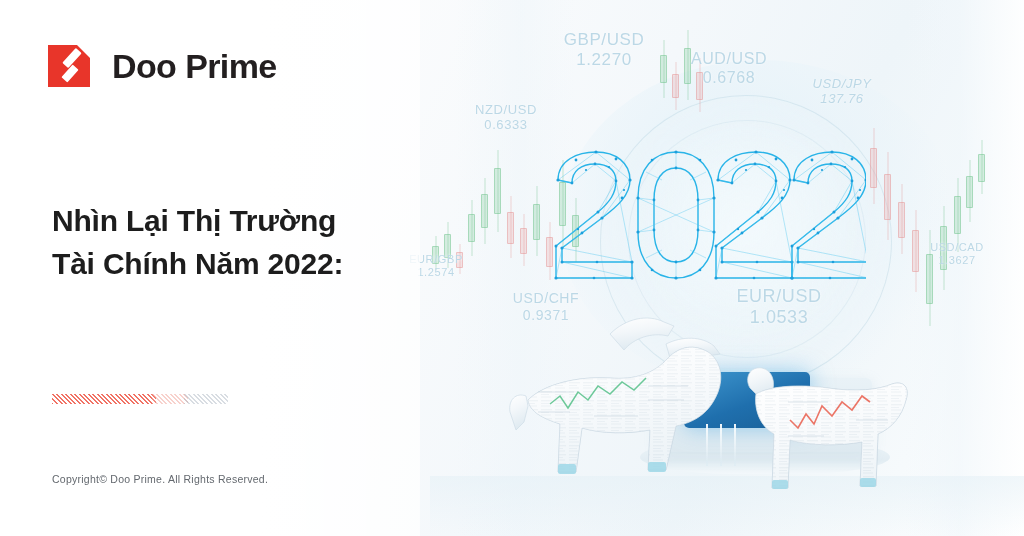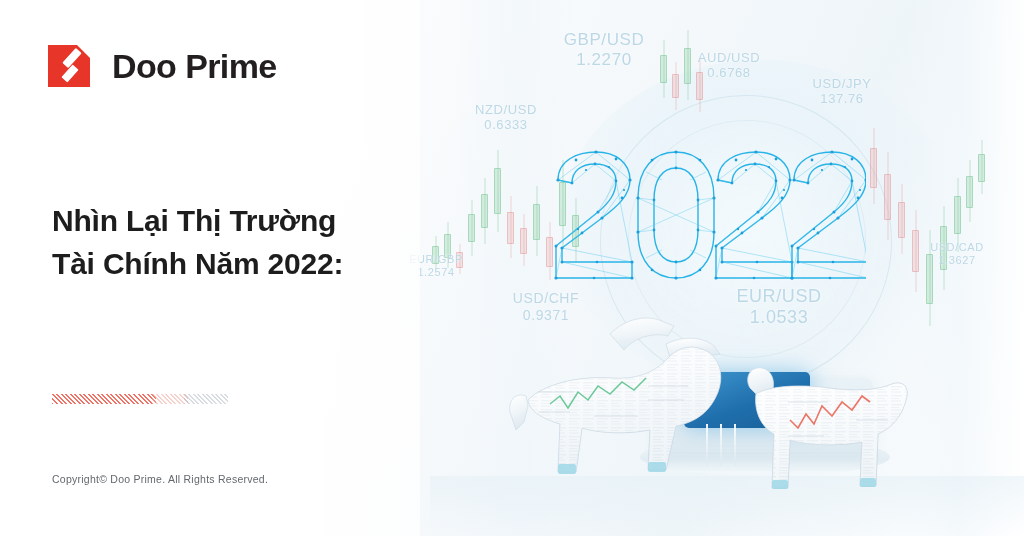--- a/index.html
+++ b/index.html
@@ -516,25 +516,25 @@
       </svg>
     </div>
 
     <div class="floor"></div>
 
     <div id="fx-layer">
         <div class="fx" style="left: 604px; top: 30px; font-size: 17px; transform: translateX(-50%); color: rgb(188, 216, 230);">
           <span class="pair">GBP/USD</span>
           <span class="val">1.2270</span>
         </div>
-        <div class="fx" style="left: 729px; top: 50px; font-size: 13px; transform: translateX(-50%); color: rgb(188, 216, 230);">
+        <div class="fx" style="left: 729px; top: 50px; font-size: 16px; transform: translateX(-50%); color: rgb(188, 216, 230);">
           <span class="pair">AUD/USD</span>
           <span class="val">0.6768</span>
         </div>
-        <div class="fx" style="left: 842px; top: 76px; font-size: 13px; transform: translateX(-50%); color: rgb(188, 216, 230);">
+        <div class="fx" style="left: 842px; top: 76px; font-size: 13px; transform: translateX(-50%); color: rgb(188, 216, 230); font-style: italic;">
           <span class="pair">USD/JPY</span>
           <span class="val">137.76</span>
         </div>
         <div class="fx" style="left: 506px; top: 102px; font-size: 13px; transform: translateX(-50%); color: rgb(188, 216, 230);">
           <span class="pair">NZD/USD</span>
           <span class="val">0.6333</span>
         </div>
         <div class="fx" style="left: 436px; top: 253px; font-size: 11px; transform: translateX(-50%); color: rgb(188, 216, 230);">
           <span class="pair">EUR/GBP</span>
           <span class="val">1.2574</span>

